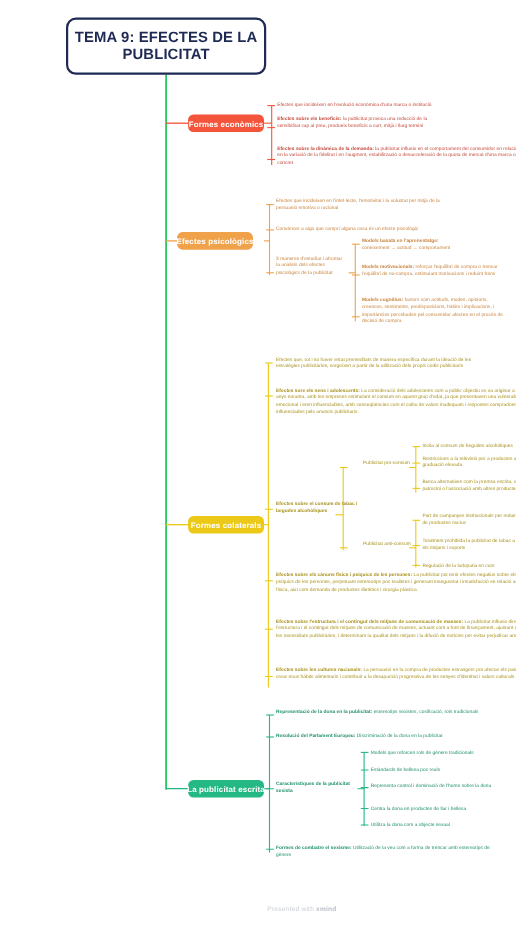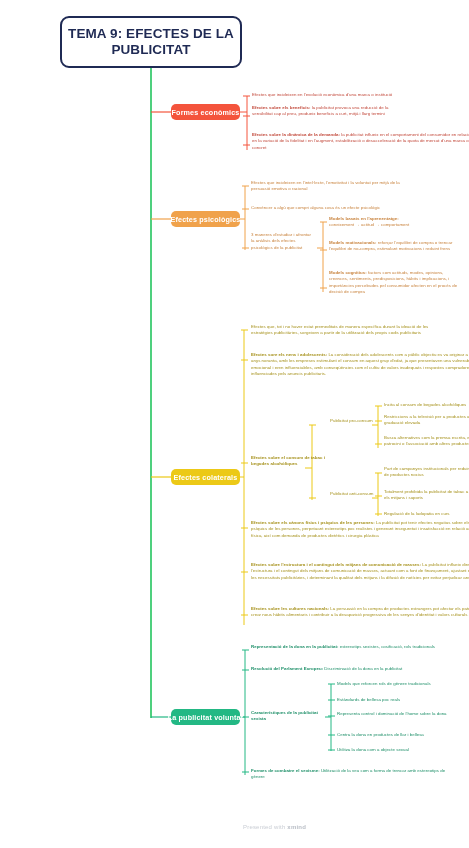--- a/index.html
+++ b/index.html
@@ -167,30 +167,30 @@
   </svg>
 
   <div class="root-node">
     <div class="root-label">TEMA 9: EFECTES DE LA PUBLICITAT</div>
   </div>
 
   <div class="pill econ" style="left:131px; top:104px; width:69px; height:16px;">
     <span>Formes econòmics</span>
   </div>
 
-  <div class="pill psico" style="left:131px; top:211px; width:69px; height:16px;text-align:center;">
+  <div class="pill psico" style="left:121px; top:211px; width:69px; height:16px;text-align:center;">
     <span>Efectes psicològics</span>
   </div>
 
   <div class="pill colat" style="left:131px; top:469px; width:69px; height:16px;">
-    <span>Efectes colaterals</span>
+    <span>Formes colaterals</span>
   </div>
 
   <div class="pill sexis" style="left:131px; top:709px; width:69px; height:16px;">
-    <span>La publicitat voluntat</span>
+    <span>La publicitat escrita</span>
   </div>
 
   <div class="leaf c-red" style="left:212px; top:92px; width:252px;">
     <span>Efectes que incideixen en l'evolució econòmica d'una marca o institució</span>
   </div>
 
   <div class="leaf c-red" style="left:212px; top:105px; width:150px;">
     <b>Efectes sobre els beneficis:</b><span> la publicitat provoca una reducció de la sensibilitat cap al preu, produeix beneficis a curt, mitjà i llarg termini</span>
   </div>
 

